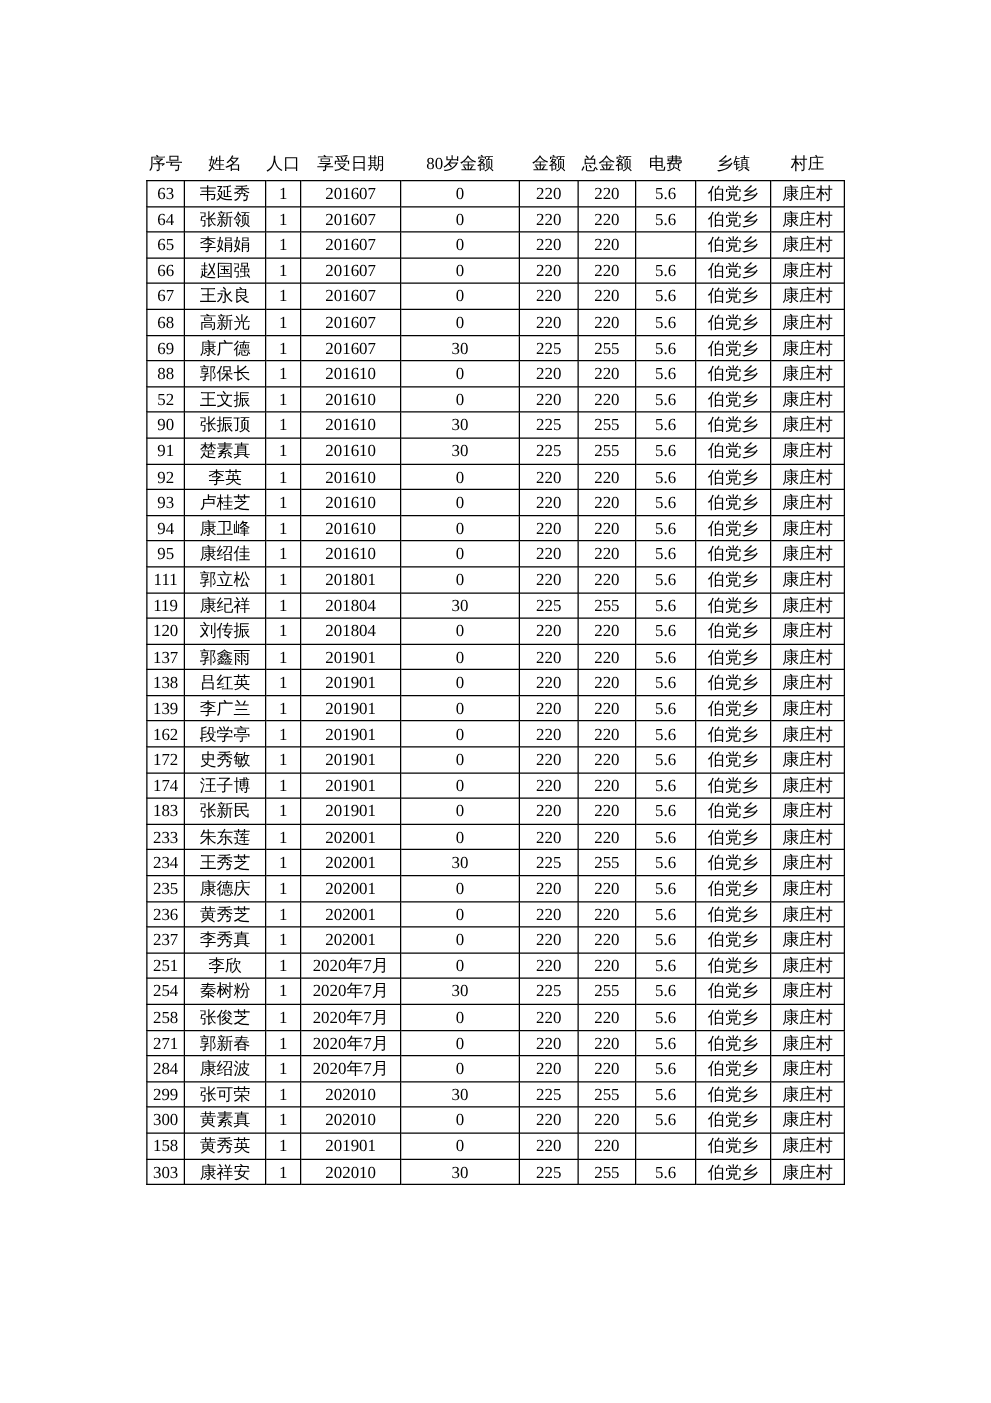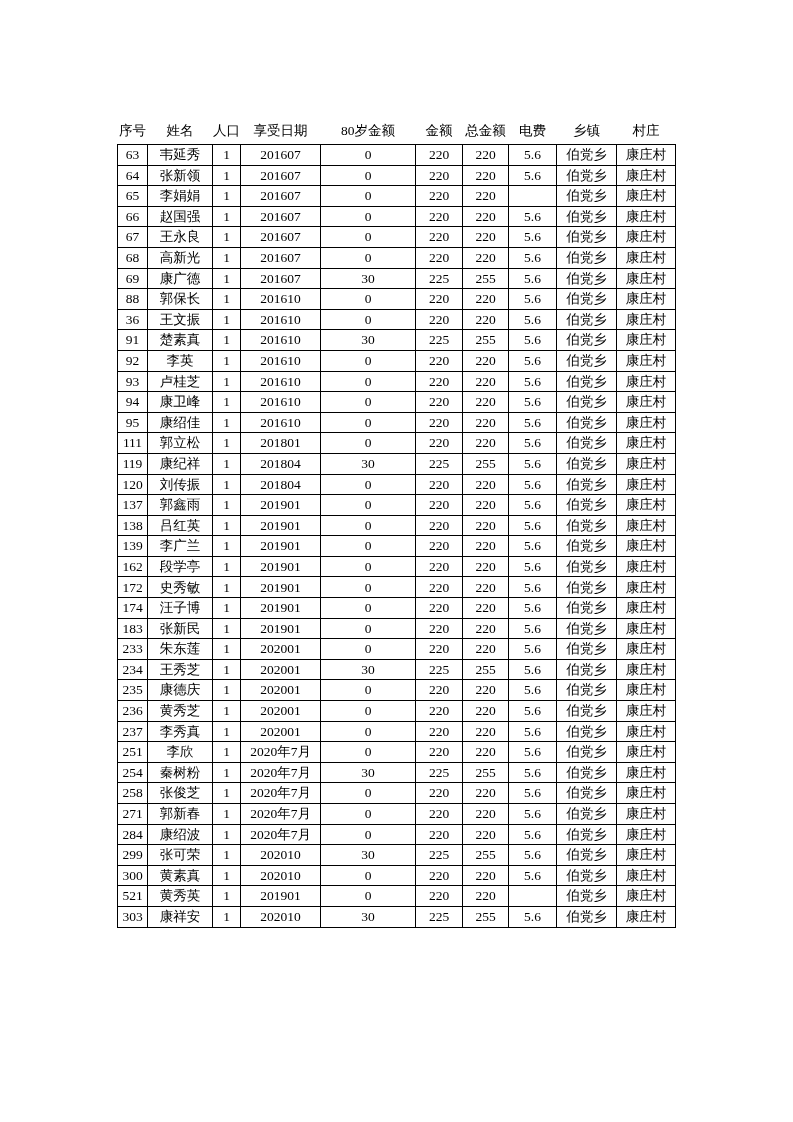--- a/index.html
+++ b/index.html
@@ -166,27 +166,39 @@
           <td>1</td>
           <td>201610</td>
           <td>0</td>
           <td>220</td>
           <td>220</td>
           <td>5.6</td>
           <td>伯党乡</td>
           <td>康庄村</td>
         </tr>
         <tr>
-          <td>36</td>
+          <td>52</td>
           <td>王文振</td>
           <td>1</td>
           <td>201610</td>
           <td>0</td>
           <td>220</td>
           <td>220</td>
+          <td>5.6</td>
+          <td>伯党乡</td>
+          <td>康庄村</td>
+        </tr>
+        <tr>
+          <td>90</td>
+          <td>张振顶</td>
+          <td>1</td>
+          <td>201610</td>
+          <td>30</td>
+          <td>225</td>
+          <td>255</td>
           <td>5.6</td>
           <td>伯党乡</td>
           <td>康庄村</td>
         </tr>
         <tr>
           <td>91</td>
           <td>楚素真</td>
           <td>1</td>
           <td>201610</td>
           <td>30</td>
@@ -502,21 +514,21 @@
           <td>1</td>
           <td>202010</td>
           <td>0</td>
           <td>220</td>
           <td>220</td>
           <td>5.6</td>
           <td>伯党乡</td>
           <td>康庄村</td>
         </tr>
         <tr>
-          <td>521</td>
+          <td>158</td>
           <td>黄秀英</td>
           <td>1</td>
           <td>201901</td>
           <td>0</td>
           <td>220</td>
           <td>220</td>
           <td></td>
           <td>伯党乡</td>
           <td>康庄村</td>
         </tr>

